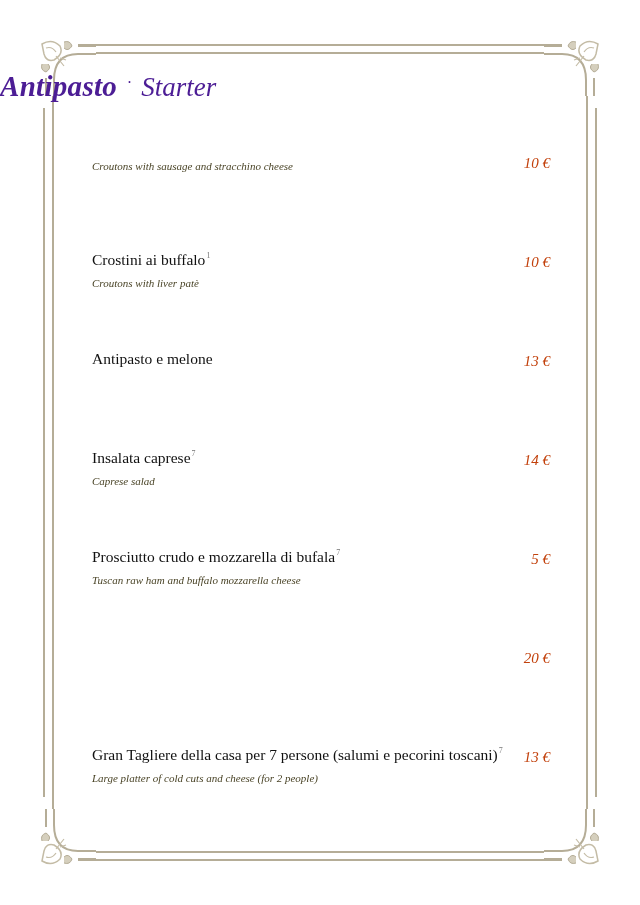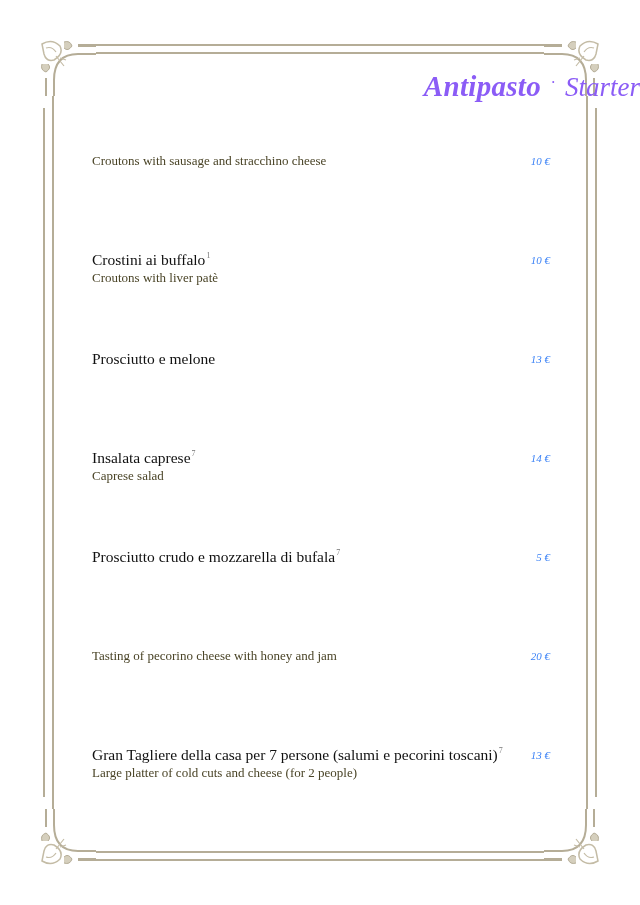--- a/index.html
+++ b/index.html
@@ -1,27 +1,27 @@
 <!DOCTYPE html>
 <html><head>
   <meta charset="utf-8">
   <style>
     html, body { margin: 0; padding: 0; background: #ffffff; }
     body { width: 640px; height: 905px; position: relative; overflow: hidden; font-family: "Liberation Serif", "DejaVu Serif", serif; }
     .frame-line { position: absolute; background: #b5ad97; }
     .corner { position: absolute; width: 60px; height: 60px; }
-    .title { position: absolute; top: 70px; left: 0; width: 640px; text-align: right; font-style: italic; color: #8b5cf6; font-family: Liberation Serif, serif; }
+    .title { position: absolute; top: 70px; left: 0; width: 640px; text-align: left; font-style: italic; color: #4c1d95; font-family: Liberation Serif, serif; }
     .title .main { font-size: 29px; font-weight: bold; letter-spacing: 0.3px; }
     .title .dot { font-size: 16px; margin: 0 10px; vertical-align: 8px; }
     .title .sub { font-size: 27px; }
     .item { position: absolute; left: 92px; width: 458px; }
     .item .name { font-size: 15.5px; color: #111; white-space: nowrap; }
     .item .name sup { font-size: 8px; color: #777; vertical-align: 7px; margin-left: 1px; }
-    .item .desc { font-size: 13px; color: #4a4427; margin-top: 1px; white-space: nowrap; }
-    .item .price { position: absolute; right: 0; top: 3px; font-size: 11px; font-style: italic; color: #3b82f6; }
+    .item .desc { font-size: 11px; font-style: italic; color: #4a4427; margin-top: 8px; white-space: nowrap; }
+    .item .price { position: absolute; right: 0; top: 3px; font-size: 15px; font-style: italic; color: #c2410c; }
   </style>
 </head>
 <body>
 
 <div>
 
   <div class="frame-line" style="left:78px; right:78px; top:44px; height:2px;"></div>
   <div class="frame-line" style="left:96px; right:96px; top:52px; height:2px;"></div>
 
   <div class="frame-line" style="left:96px; right:96px; top:851px; height:2px;"></div>
@@ -84,37 +84,37 @@
   <div class="price">10 €</div>
 </div>
 
 <div class="item" style="top:251px;">
   <div class="name"><span>Crostini ai buffalo</span><sup>1</sup></div>
   <div class="desc">Croutons with liver patè</div>
   <div class="price">10 €</div>
 </div>
 
 <div class="item" style="top:350px;">
-  <div class="name"><span>Prosciutto e melone</span><sup></sup></div>
+  <div class="name"><span>Antipasto e melone</span><sup></sup></div>
   <div class="price">13 €</div>
 </div>
 
 <div class="item" style="top:449px;">
   <div class="name"><span>Insalata caprese</span><sup>7</sup></div>
   <div class="desc">Caprese salad</div>
   <div class="price">14 €</div>
 </div>
 
 <div class="item" style="top:548px;">
   <div class="name"><span>Prosciutto crudo e mozzarella di bufala</span><sup>7</sup></div>
+  <div class="desc">Tuscan raw ham and buffalo mozzarella cheese</div>
   <div class="price">5 €</div>
 </div>
 
 <div class="item" style="top:647px;">
-  <div class="desc">Tasting of pecorino cheese with honey and jam</div>
   <div class="price">20 €</div>
 </div>
 
 <div class="item" style="top:746px;">
   <div class="name"><span>Gran Tagliere della casa per 7 persone (salumi e pecorini toscani)</span><sup>7</sup></div>
   <div class="desc">Large platter of cold cuts and cheese (for 2 people)</div>
   <div class="price">13 €</div>
 </div>
 
 </body></html>

